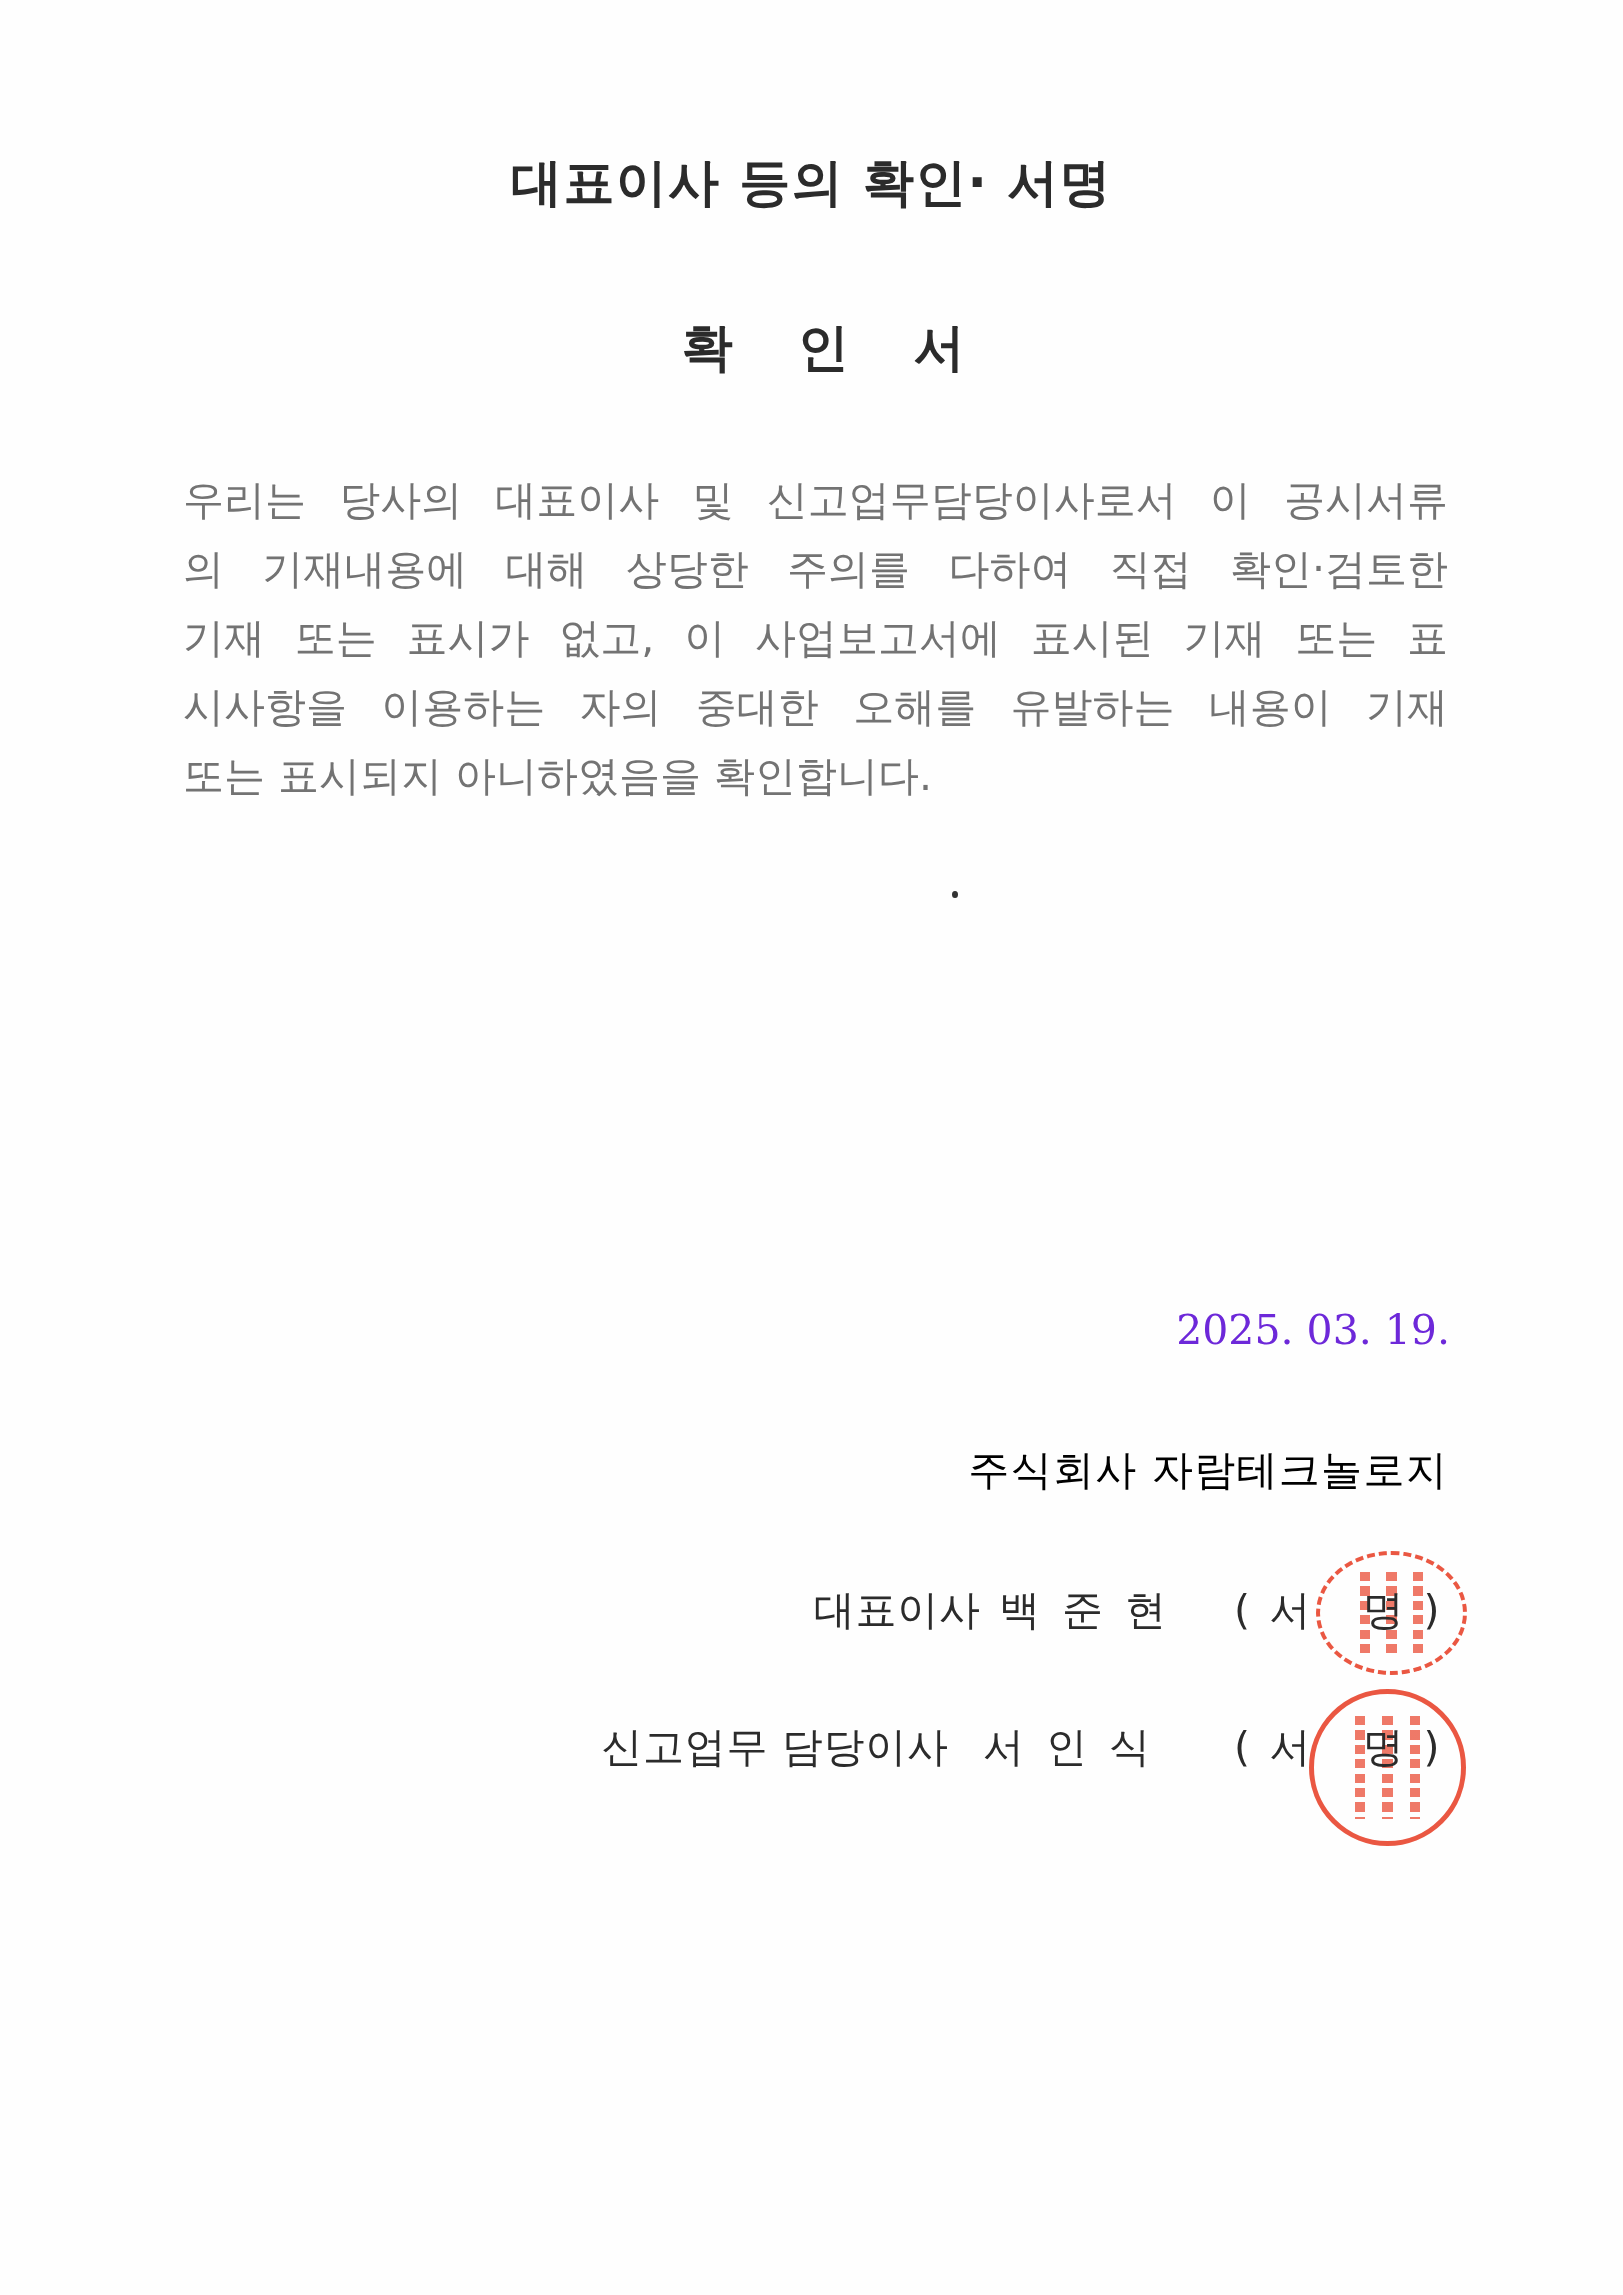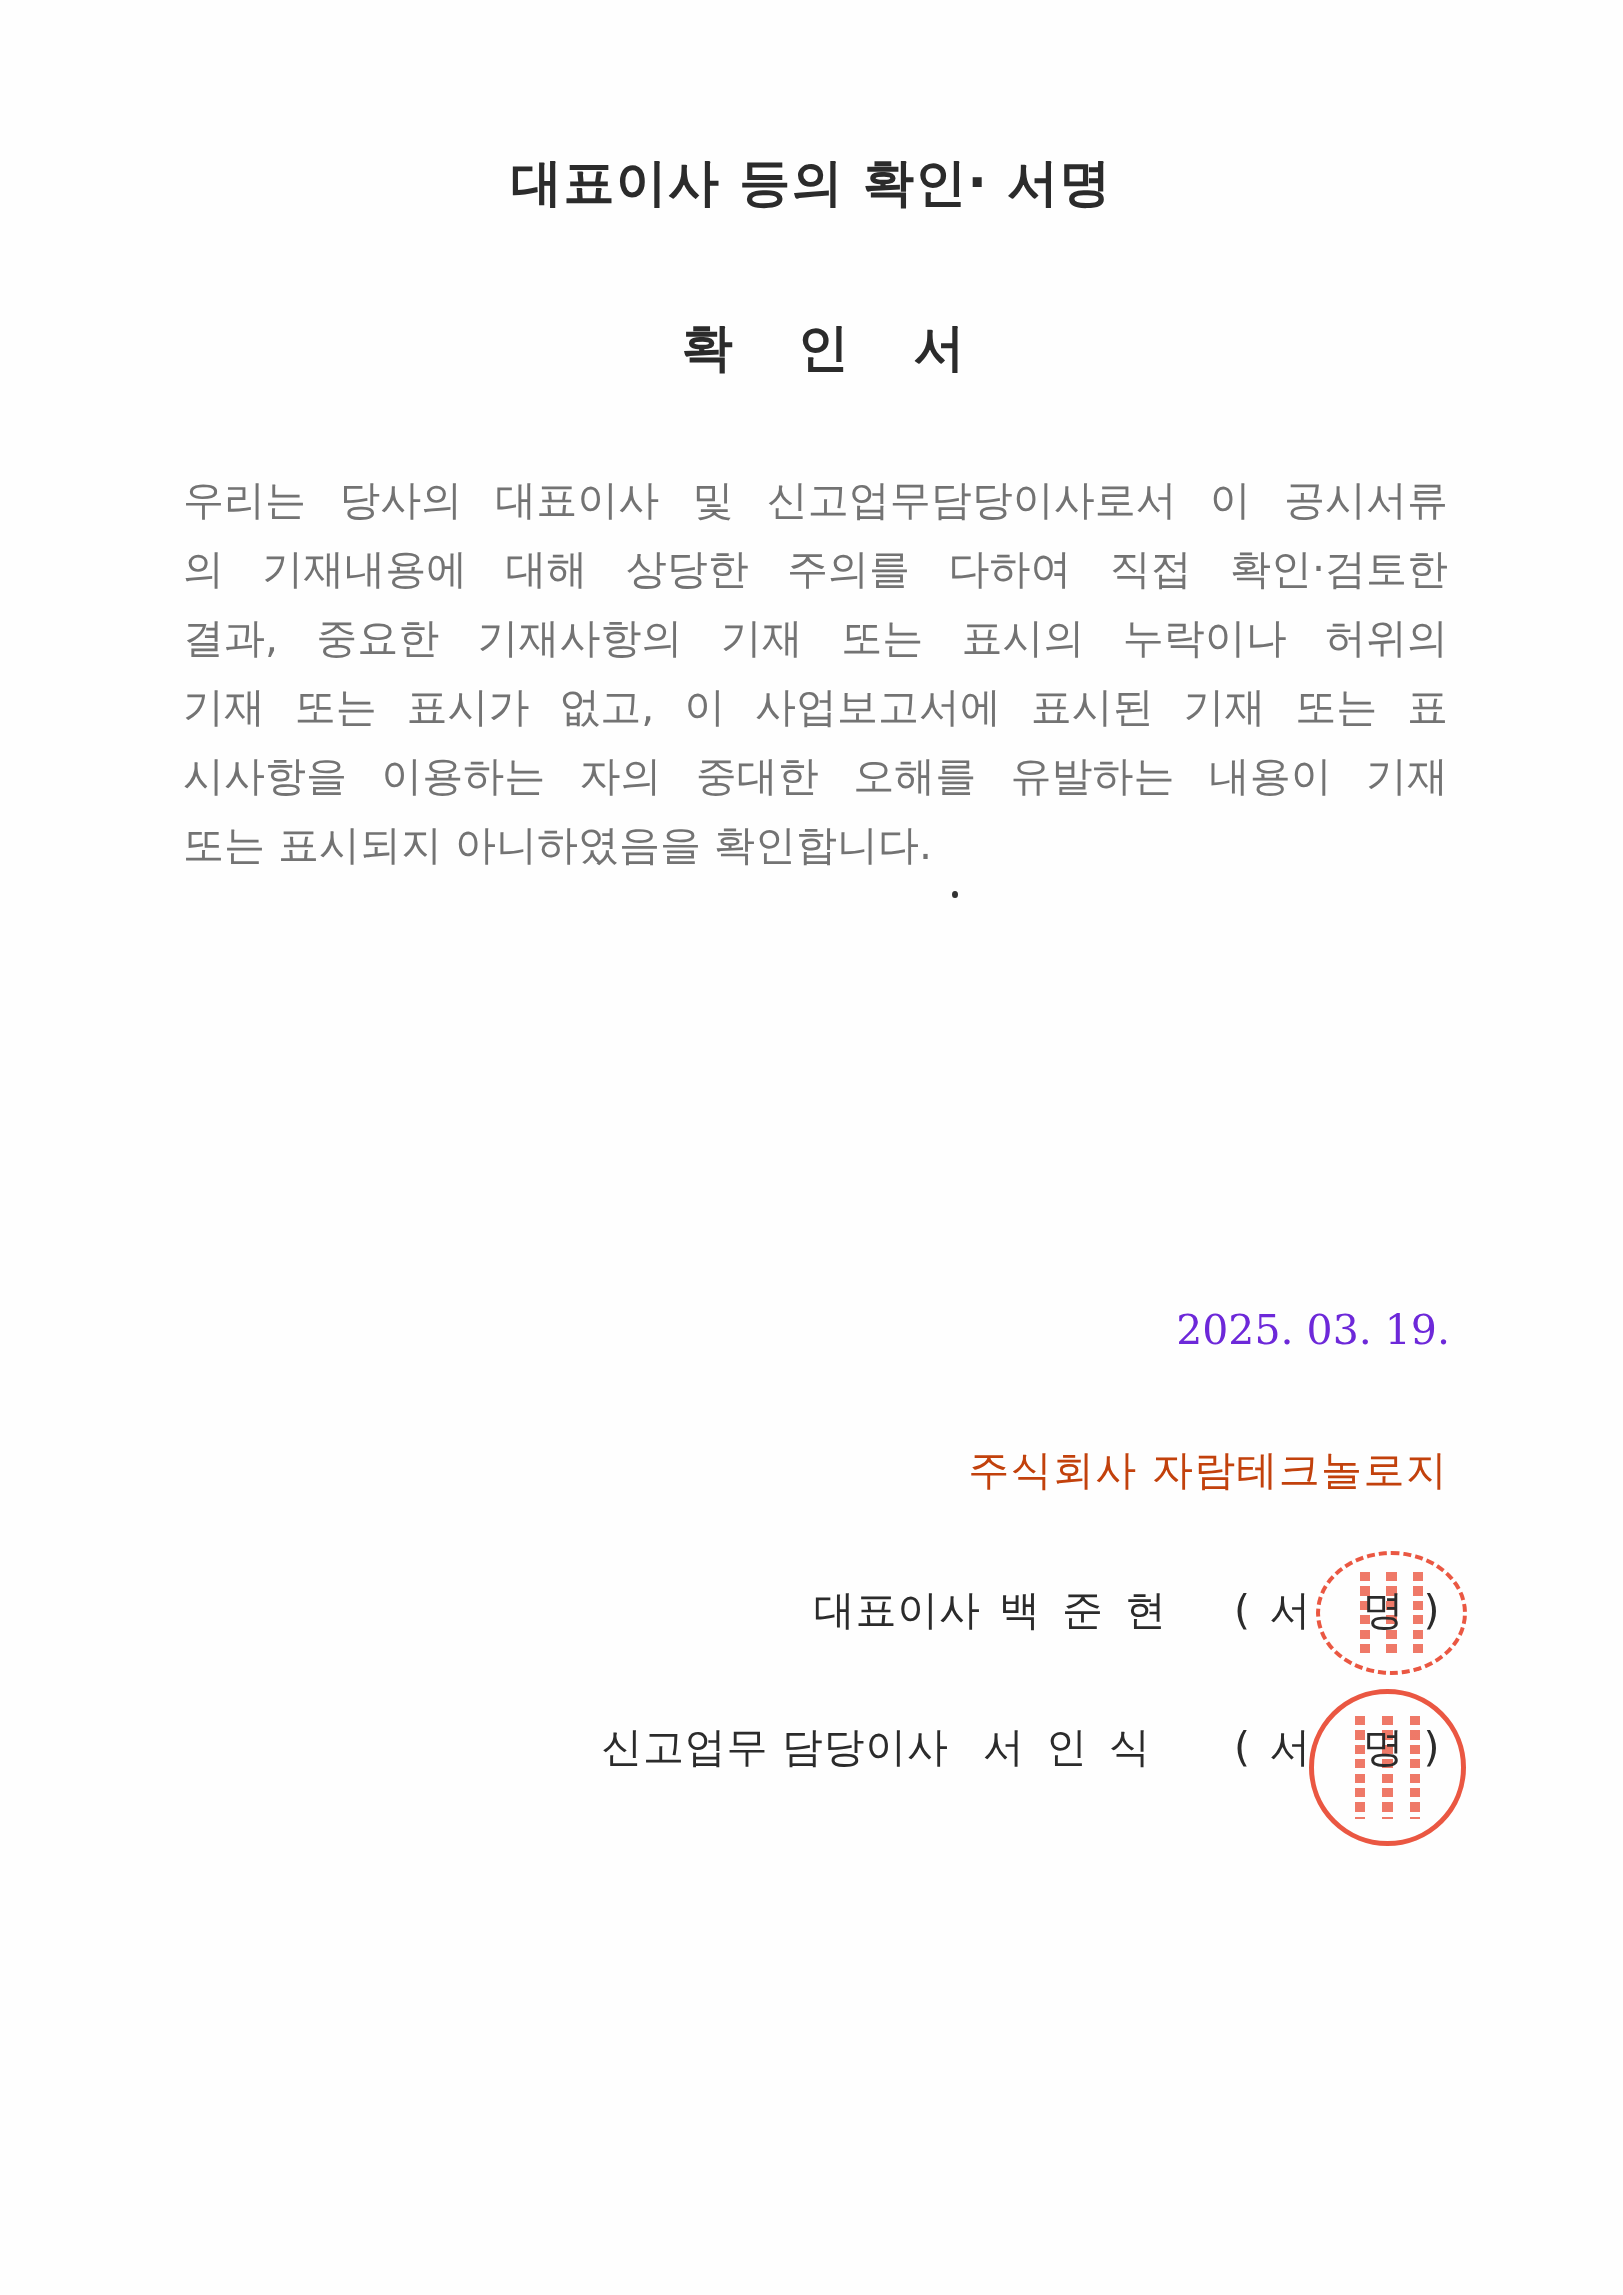--- a/index.html
+++ b/index.html
@@ -10,21 +10,21 @@
                font-size: 51px; font-weight: bold; letter-spacing: 1.3px; color: #2b2b2b; }
   .doc-subtitle { position: absolute; top: 314px; left: 0; width: 1623px; text-align: center;
                   font-size: 51px; font-weight: bold; letter-spacing: 23.6px; padding-left: 23.6px; color: #2b2b2b; }
   .body-text { position: absolute; left: 183px; width: 1265px; font-size: 41px; color: #737373; }
   .line { height: 69px; line-height: 69px; white-space: nowrap; text-align: justify; text-align-last: justify; }
   .line.last { text-align-last: left; }
   .para1 { top: 466px; }
   .para2 { top: 1015px; }
   .date { position: absolute; top: 1306px; right: 173px; font-family: "DejaVu Serif", "Liberation Serif", serif;
           font-size: 41px; color: #6d28d9; white-space: pre; }
-  .company { position: absolute; top: 1443px; right: 175px; font-size: 41px; color: #c2410c; white-space: pre; letter-spacing: 1.3px; }
+  .company { position: absolute; top: 1443px; right: 175px; font-size: 41px; color: #000000; white-space: pre; letter-spacing: 1.3px; }
   .sign-row { position: absolute; right: 164px; font-size: 41px; color: #2b2b2b; white-space: pre; display: flex; align-items: flex-start; }
   .sign-row .role { letter-spacing: 0.7px; }
   .sign-row .name { margin-left: 18.3px; letter-spacing: 22px; }
   .sign-row .sign-mark { margin-left: 46px; position: relative; letter-spacing: 19.6px; }
   .sign-ceo { top: 1583px; }
   .sign-officer { top: 1720px; gap: 16px; }
   .seal { position: absolute; border-radius: 50%; border: 5.9px solid #e8462e; box-sizing: border-box; opacity: 0.9; }
   .seal-ceo { left: 1316px; top: 1551px; width: 151px; height: 124px; border-style: dashed; border-width: 4.6px; }
   .seal-officer { left: 1309px; top: 1689px; width: 157px; height: 157px; }
   .seal-inner { position: absolute; left: 22%; top: 15%; width: 56%; height: 70%; display: flex; justify-content: space-around; }
@@ -35,21 +35,20 @@
 <body>
 
 <div class="page">
 
   <div class="doc-title">대표이사 등의 확인· 서명</div>
   <div class="doc-subtitle">확 인 서</div>
 
   <div class="body-text para1">
     <div class="line">우리는 당사의 대표이사 및 신고업무담당이사로서 이 공시서류</div>
     <div class="line">의 기재내용에 대해 상당한 주의를 다하여 직접 확인·검토한</div>
-    <div class="line">결과, 중요한 기재사항의 기재 또는 표시의 누락이나 허위의</div>
     <div class="line">기재 또는 표시가 없고, 이 사업보고서에 표시된 기재 또는 표</div>
     <div class="line">시사항을 이용하는 자의 중대한 오해를 유발하는 내용이 기재</div>
     <div class="line last">또는 표시되지 아니하였음을 확인합니다.</div>
   </div>
 
   <div class="stray-dot"></div>
 
 
   <div class="date">2025. 03. 19.</div>
   <div class="company">주식회사 자람테크놀로지</div>

